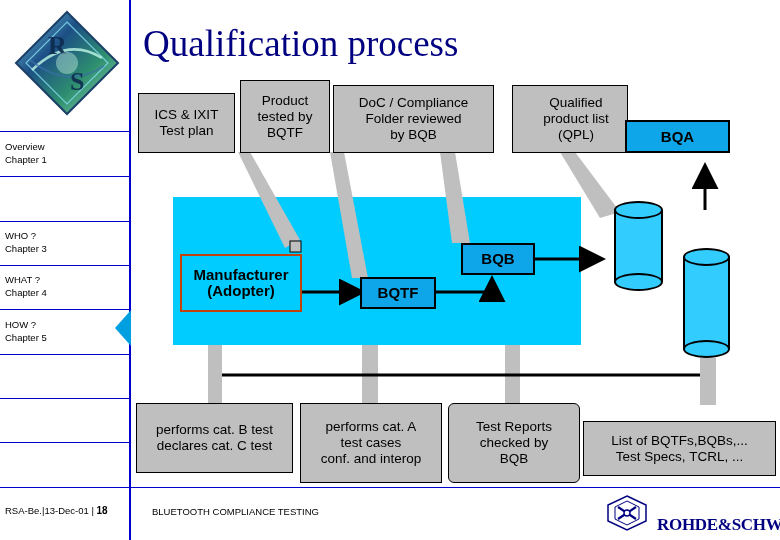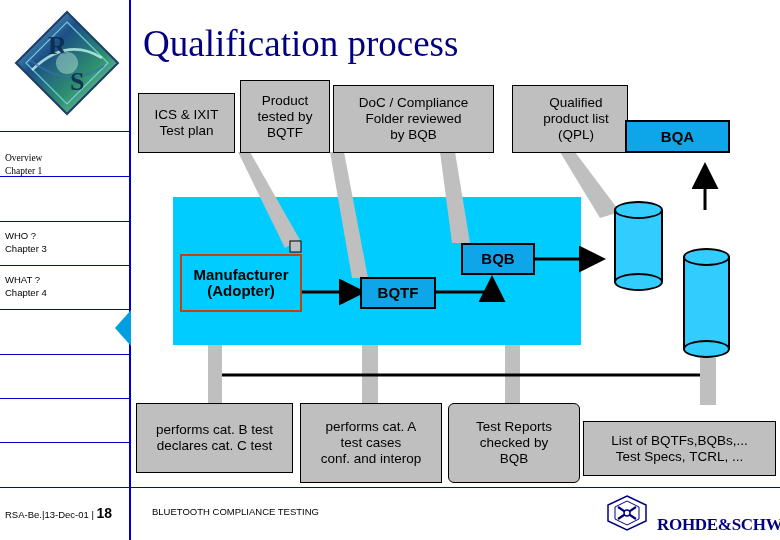--- a/index.html
+++ b/index.html
@@ -84,21 +84,21 @@
     box-sizing:border-box;
   }
   
   #footer-line{
     position:absolute;left:0;top:487px;width:780px;height:0;
     border-top:1px solid #0000cc;
   }
   #footer-left{
     position:absolute;left:5px;top:505px;font-size:9.5px;color:#000000;
   }
-  #footer-left b{font-size:14px;}
+  #footer-left b{font-size:10px;}
   #footer-mid{
     position:absolute;left:152px;top:506px;font-size:9.5px;color:#000000;
   }
   #rs-logo{
     position:absolute;left:605px;top:495px;width:170px;height:38px;
   }
   #rs-logo .rsname{
     position:absolute;left:8px;top:20px;
     font-family:"Liberation Serif", serif;
     font-weight:bold;font-size:17px;color:#000080;letter-spacing:-0.3px;
@@ -124,40 +124,44 @@
       <polygon points="55,14 96,55 55,96 14,55" fill="none" stroke="#86e0f0" stroke-width="1.2" opacity="0.8"></polygon>
       <path d="M20,62 q35,-34 70,-12" stroke="#b8f0e0" stroke-width="2.5" fill="none" opacity="0.85"></path>
       <path d="M18,52 q38,30 74,6" stroke="#3a6fa8" stroke-width="2" fill="none" opacity="0.7"></path>
       <text x="36" y="46" font-family="Liberation Serif, serif" font-size="26" font-weight="bold" fill="#0d2b4e" opacity="0.9">R</text>
       <text x="58" y="82" font-family="Liberation Serif, serif" font-size="26" font-weight="bold" fill="#0d2b4e" opacity="0.9">S</text>
       <circle cx="55" cy="55" r="11" fill="#bfeede" opacity="0.45"></circle>
     </svg>
   </div>
 
   <div class="sb-sep" style="top:131px;"></div>
-  <div class="sb-item" style="top:152px;font-family:Liberation Serif, serif;">
+  <div class="sb-item" style="top:140px;">
     <span class="t1">Overview</span>
     <span class="t2">Chapter 1</span>
   </div>
 
   <div class="sb-sep" style="top:176px;"></div>
 
   <div class="sb-sep" style="top:221px;"></div>
   <div class="sb-item" style="top:229px;">
     <span class="t1">WHO ?</span>
     <span class="t2">Chapter 3</span>
   </div>
 
   <div class="sb-sep" style="top:265px;"></div>
   <div class="sb-item" style="top:273px;">
     <span class="t1">WHAT ?</span>
     <span class="t2">Chapter 4</span>
   </div>
 
   <div class="sb-sep" style="top:309px;"></div>
+  <div class="sb-item" style="top:318px;">
+    <span class="t1">HOW ?</span>
+    <span class="t2">Chapter 5</span>
+  </div>
 
   <div class="sb-sep" style="top:354px;"></div>
   <div class="sb-sep" style="top:398px;"></div>
   <div class="sb-sep" style="top:442px;"></div>
 </div>
 
 <div id="arrow-marker"></div>
 
 <div id="title">Qualification process</div>
 

